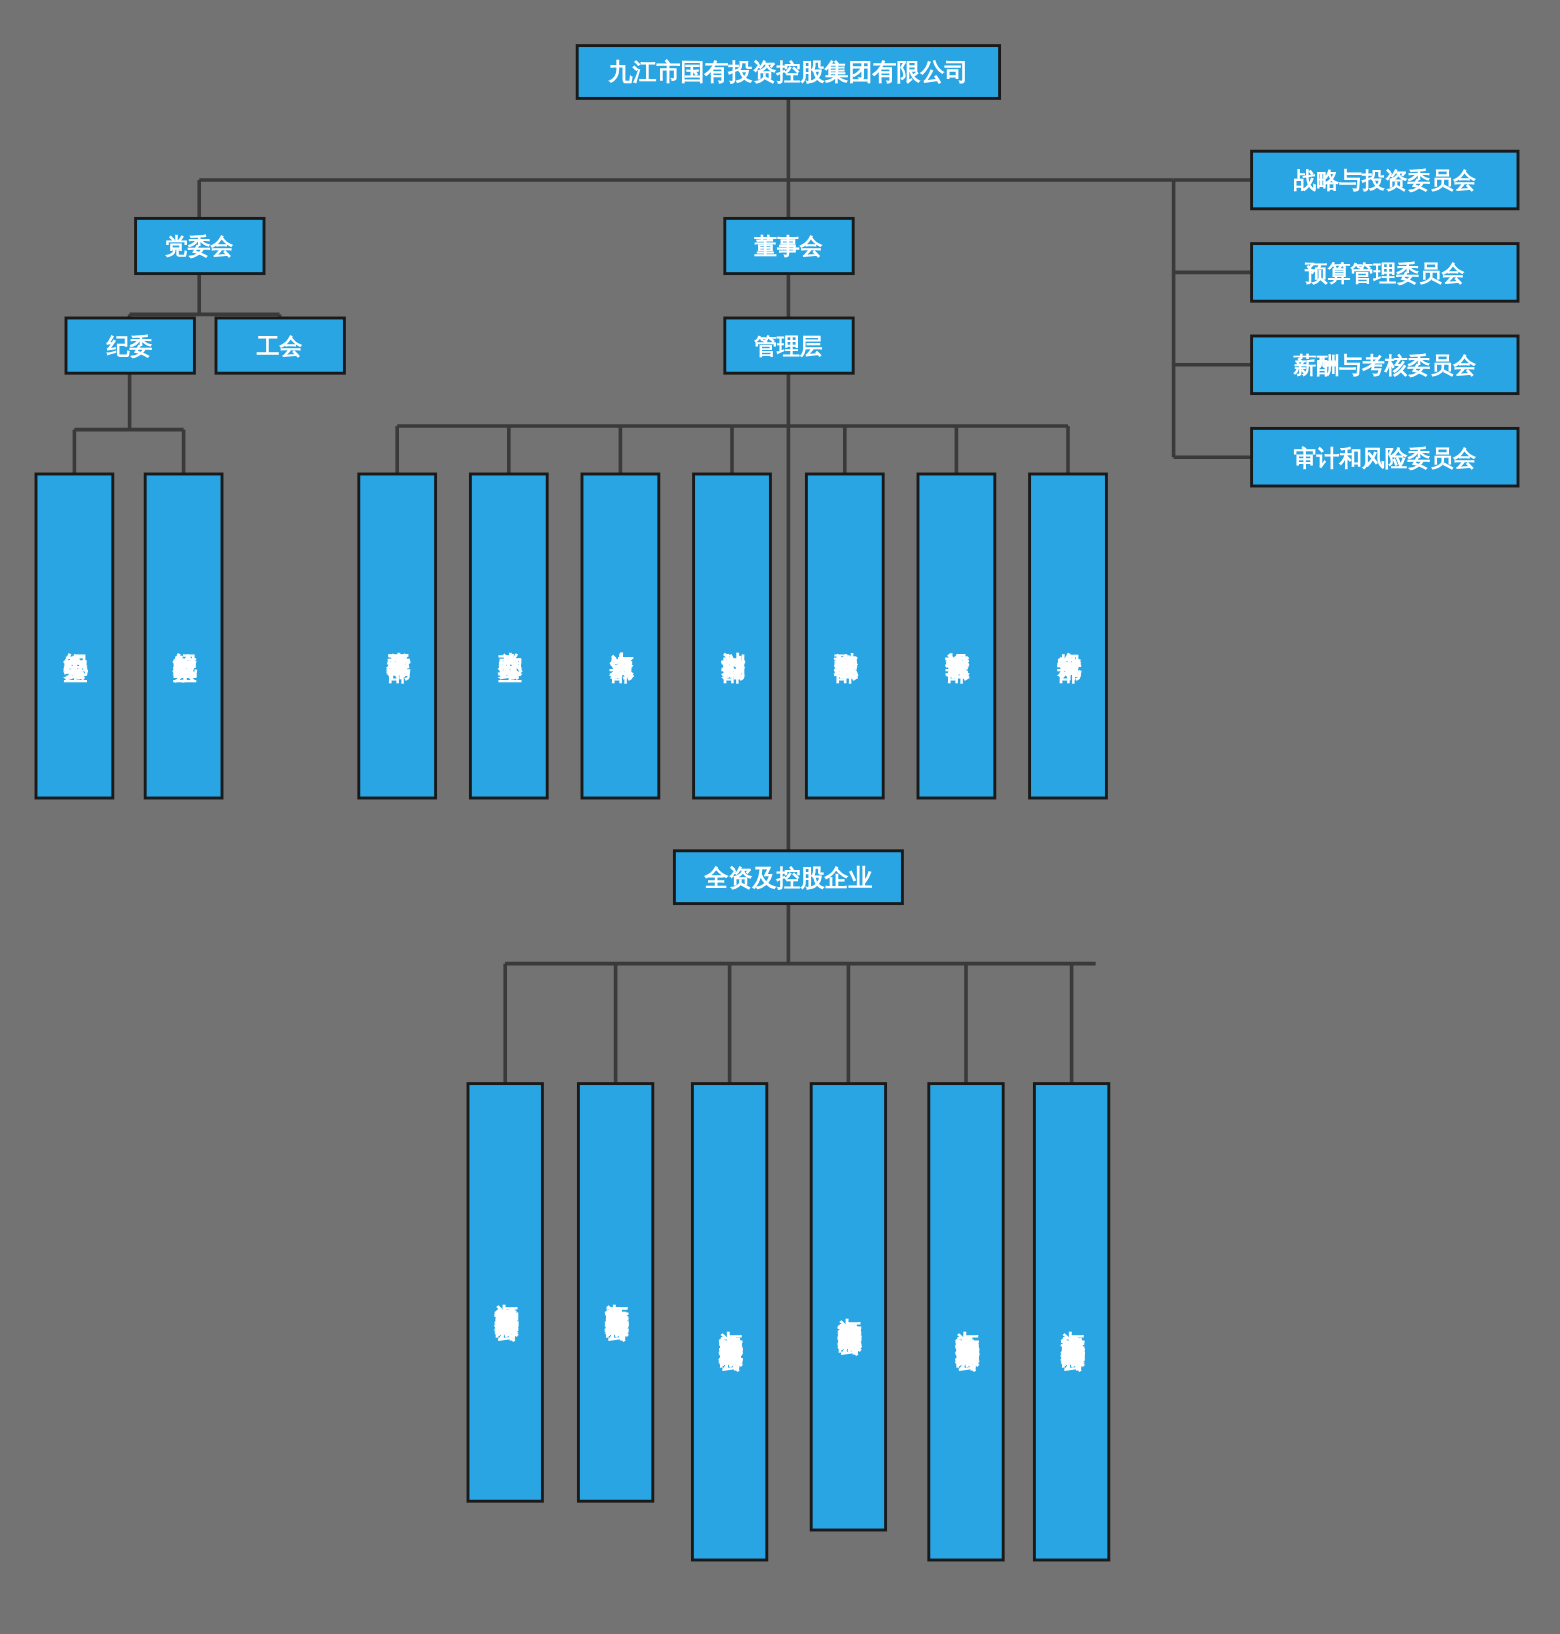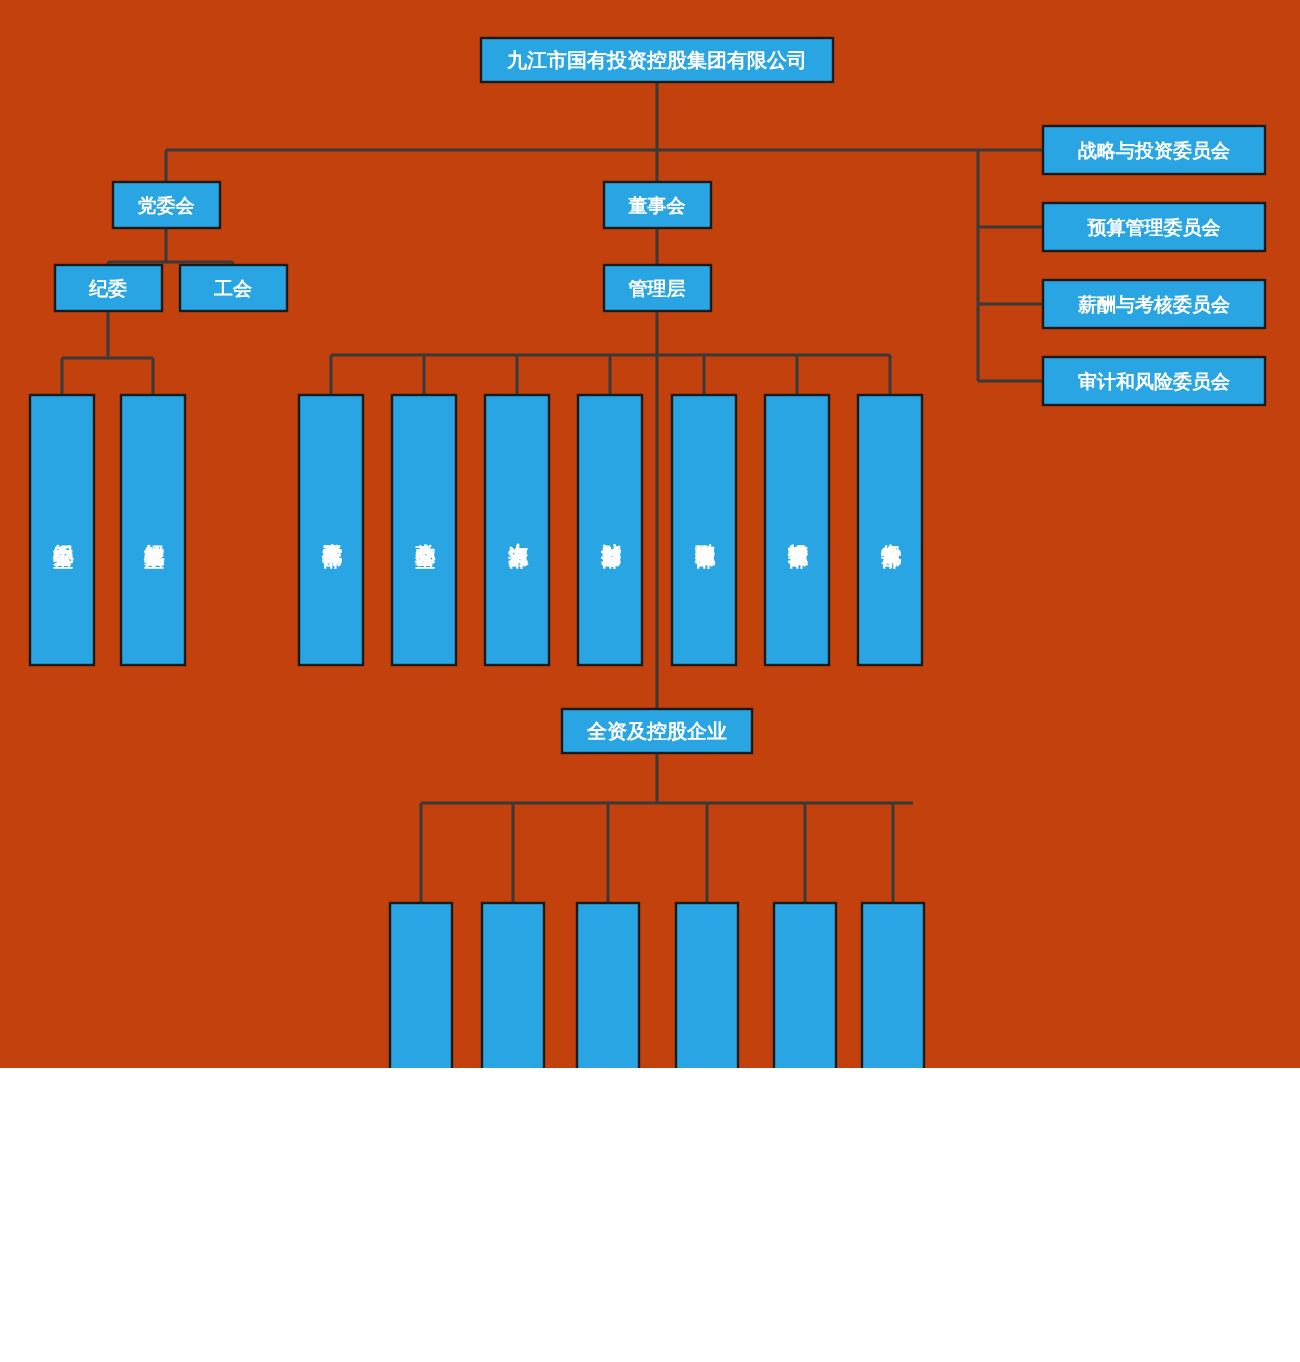--- a/index.html
+++ b/index.html
@@ -1,17 +1,17 @@
 <!DOCTYPE html>
 <html><head>
 <meta charset="utf-8">
 <style>
   html,body{margin:0;padding:0;background:#ffffff;}
   body{font-family:"Liberation Sans","DejaVu Sans",sans-serif;}
-  #chart-root{position:relative;width:1300px;height:1068px;background:#c2410c;overflow:hidden;}
+  #chart-root{position:relative;width:1300px;height:1362px;background:#737373;overflow:hidden;}
   svg#org-svg{position:absolute;left:0;top:0;width:1300px;height:1362px;display:block;}
   .node-box{fill:#29A5E3;stroke:#1a1a1a;stroke-width:2.4;}
   .edge{stroke:#3a3a3a;stroke-width:3;fill:none;stroke-linecap:butt;}
   .node-label{fill:#ffffff;font-family:"Liberation Sans","DejaVu Sans",sans-serif;font-weight:bold;}
   .h-label{font-size:19px;}
   .h-label-top{font-size:20px;}
   .v-label{font-size:20px;writing-mode:vertical-rl;text-orientation:upright;letter-spacing:1px;}
 </style>
 </head>
 <body>

